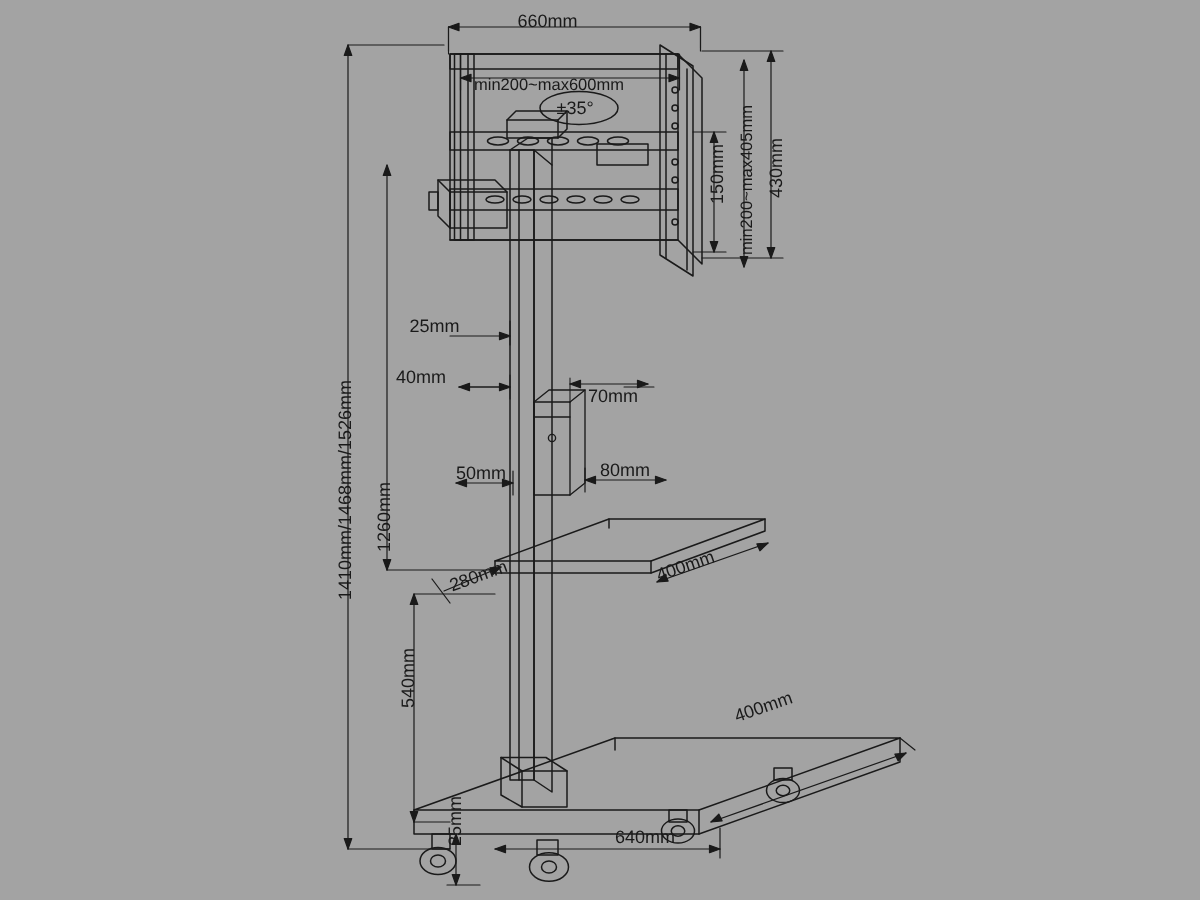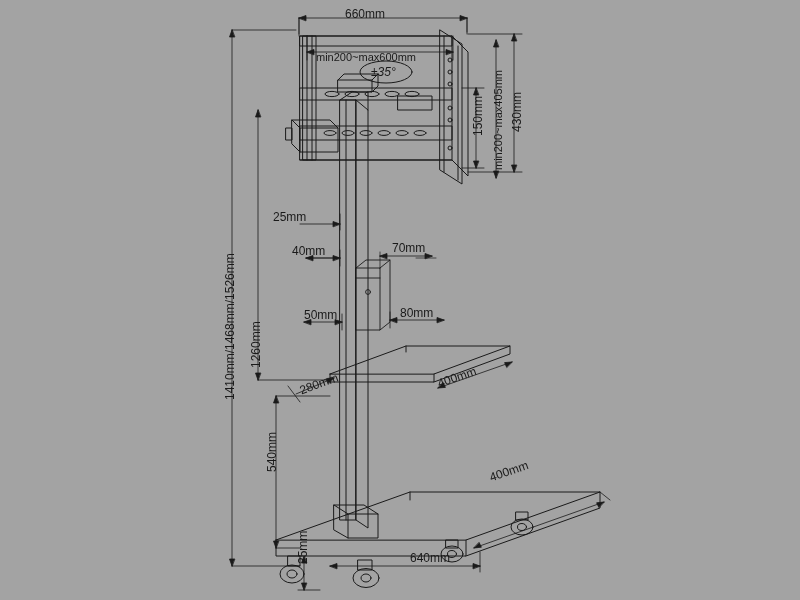--- a/index.html
+++ b/index.html
@@ -285,29 +285,29 @@
         <path d="M330 566 l7 -2.5 v5 z" fill="#1a1a1a"></path>
         <path d="M480 566 l-7 -2.5 v5 z" fill="#1a1a1a"></path>
         <line x1="480" y1="552" x2="480" y2="572"></line>
       </g>
 
     </g>
   </svg>
 
   <div class="lbl" style="left:345px; top:8px;">660mm</div>
   <div class="lbl small" style="left:316px; top:52px;">min200~max600mm</div>
-  <div class="lbl" style="left:371px; top:66px;font-style:italic;">±35°</div>
+  <div class="lbl" style="left:371px; top:66px;">±35°</div>
 
   <div class="lbl vert" style="left:472px; top:136px;">150mm</div>
   <div class="lbl vert" style="left:511px; top:132px;">430mm</div>
   <div class="lbl vert small" style="left:493px; top:170px;">min200~max405mm</div>
 
   <div class="lbl" style="left:273px; top:211px;">25mm</div>
-  <div class="lbl" style="left:292px; top:245px;">40mm</div>
-  <div class="lbl" style="left:392px; top:242px;text-align:right;">70mm</div>
+  <div class="lbl" style="left:264px; top:245px;">40mm</div>
+  <div class="lbl" style="left:392px; top:258px;text-align:right;">70mm</div>
 
   <div class="lbl" style="left:280px; top:309px;margin-left:24px;">50mm</div>
   <div class="lbl" style="left:400px; top:307px;">80mm</div>
 
   <div class="lbl" style="left:298px; top:385px; transform-origin:left top; transform:rotate(-20deg);">280mm</div>
   <div class="lbl" style="left:436px; top:378px; transform-origin:left top; transform:rotate(-19deg);">400mm</div>
 
   <div class="lbl vert" style="left:224px; top:400px;">1410mm/1468mm/1526mm</div>
   <div class="lbl vert" style="left:250px; top:368px;">1260mm</div>
   <div class="lbl vert" style="left:266px; top:472px;">540mm</div>

